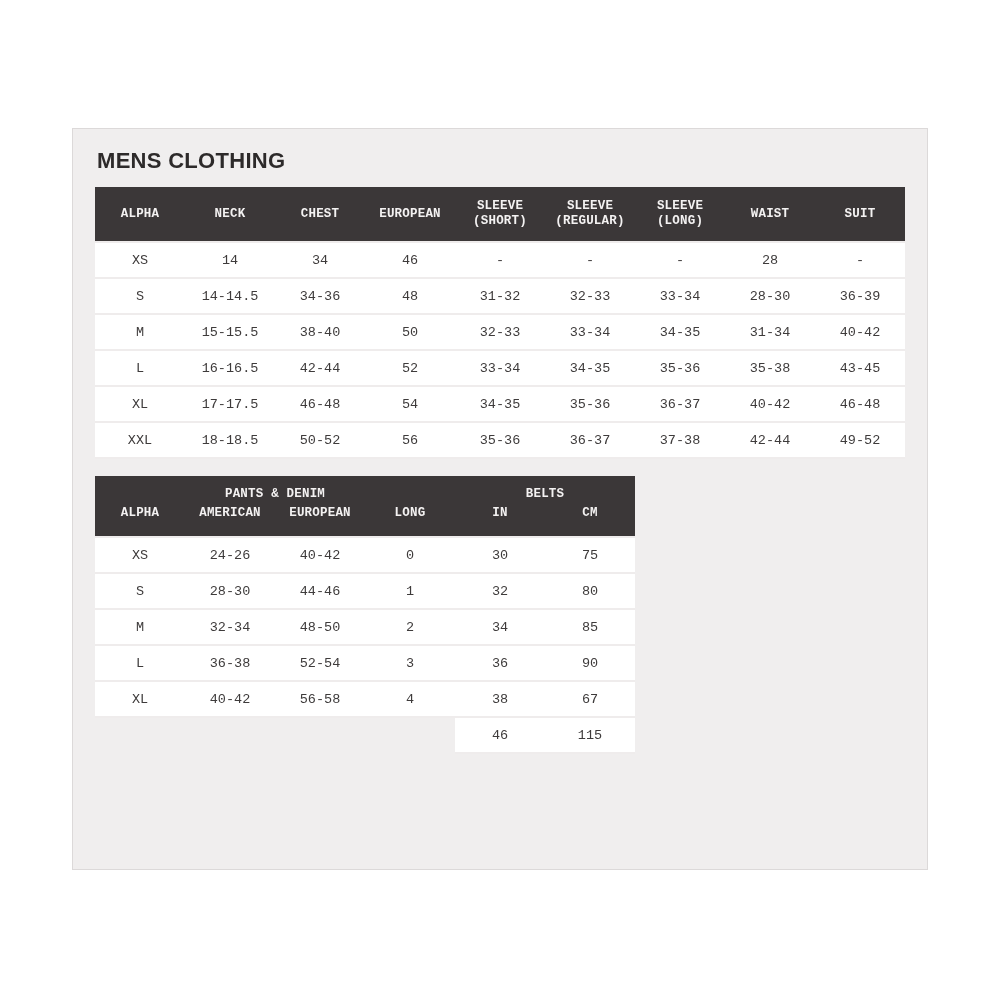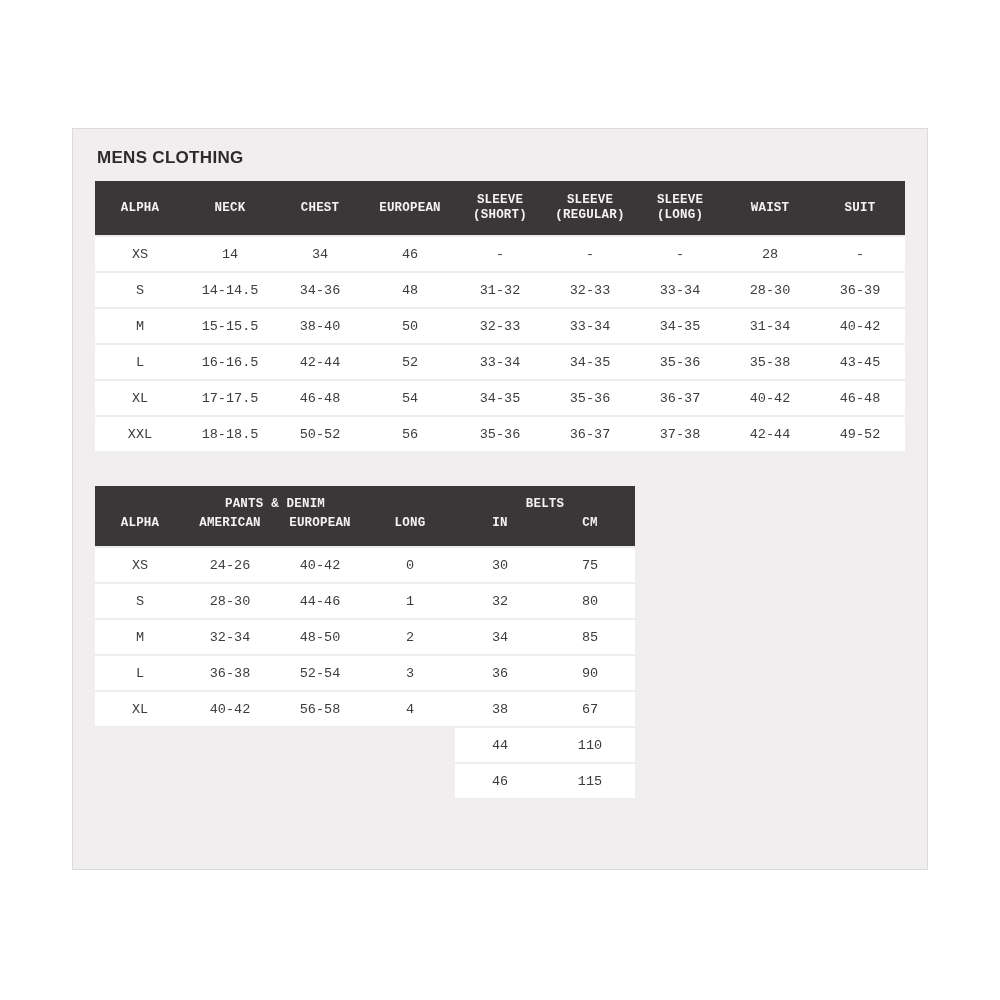--- a/index.html
+++ b/index.html
@@ -23,33 +23,33 @@
     position:absolute;
     left:72px;top:128px;
     width:856px;height:742px;
     box-sizing:border-box;
     background:var(--card_bg);
     border:1px solid var(--card_border);
     padding:17px 22px 18px 22px;
   }
   .page-title{
     margin:2px 0 13px 2px;
-    font-size:17px;
+    font-size:22px;
     font-weight:bold;
     letter-spacing:0.3px;
     color:var(--title_text);
   }
   table{
     border-collapse:separate;
     border-spacing:0;
     table-layout:fixed;
     font-family:Liberation Mono, monospace;
   }
   .t1{width:810px;}
-  .t2{width:540px;margin-top:33px;}
+  .t2{width:540px;margin-top:17px;}
   th{
     background:var(--header_bg);
     color:var(--header_text);
     font-size:12.5px;
     font-weight:bold;
     letter-spacing:0.2px;
     text-align:center;
     vertical-align:middle;
     white-space:pre-line;
     line-height:1.2;
@@ -219,23 +219,18 @@
       <tr>
         <td>XL</td>
         <td>40-42</td>
         <td>56-58</td>
         <td>4</td>
         <td>38</td>
         <td>67</td>
       </tr>
       <tr>
         <td class="blank" colspan="4"></td>
-        <td>44</td>
-        <td>110</td>
-      </tr>
-      <tr>
-        <td class="blank" colspan="4"></td>
         <td>46</td>
         <td>115</td>
       </tr>
     </tbody>
   </table>
 </div>
 
 </body></html>

